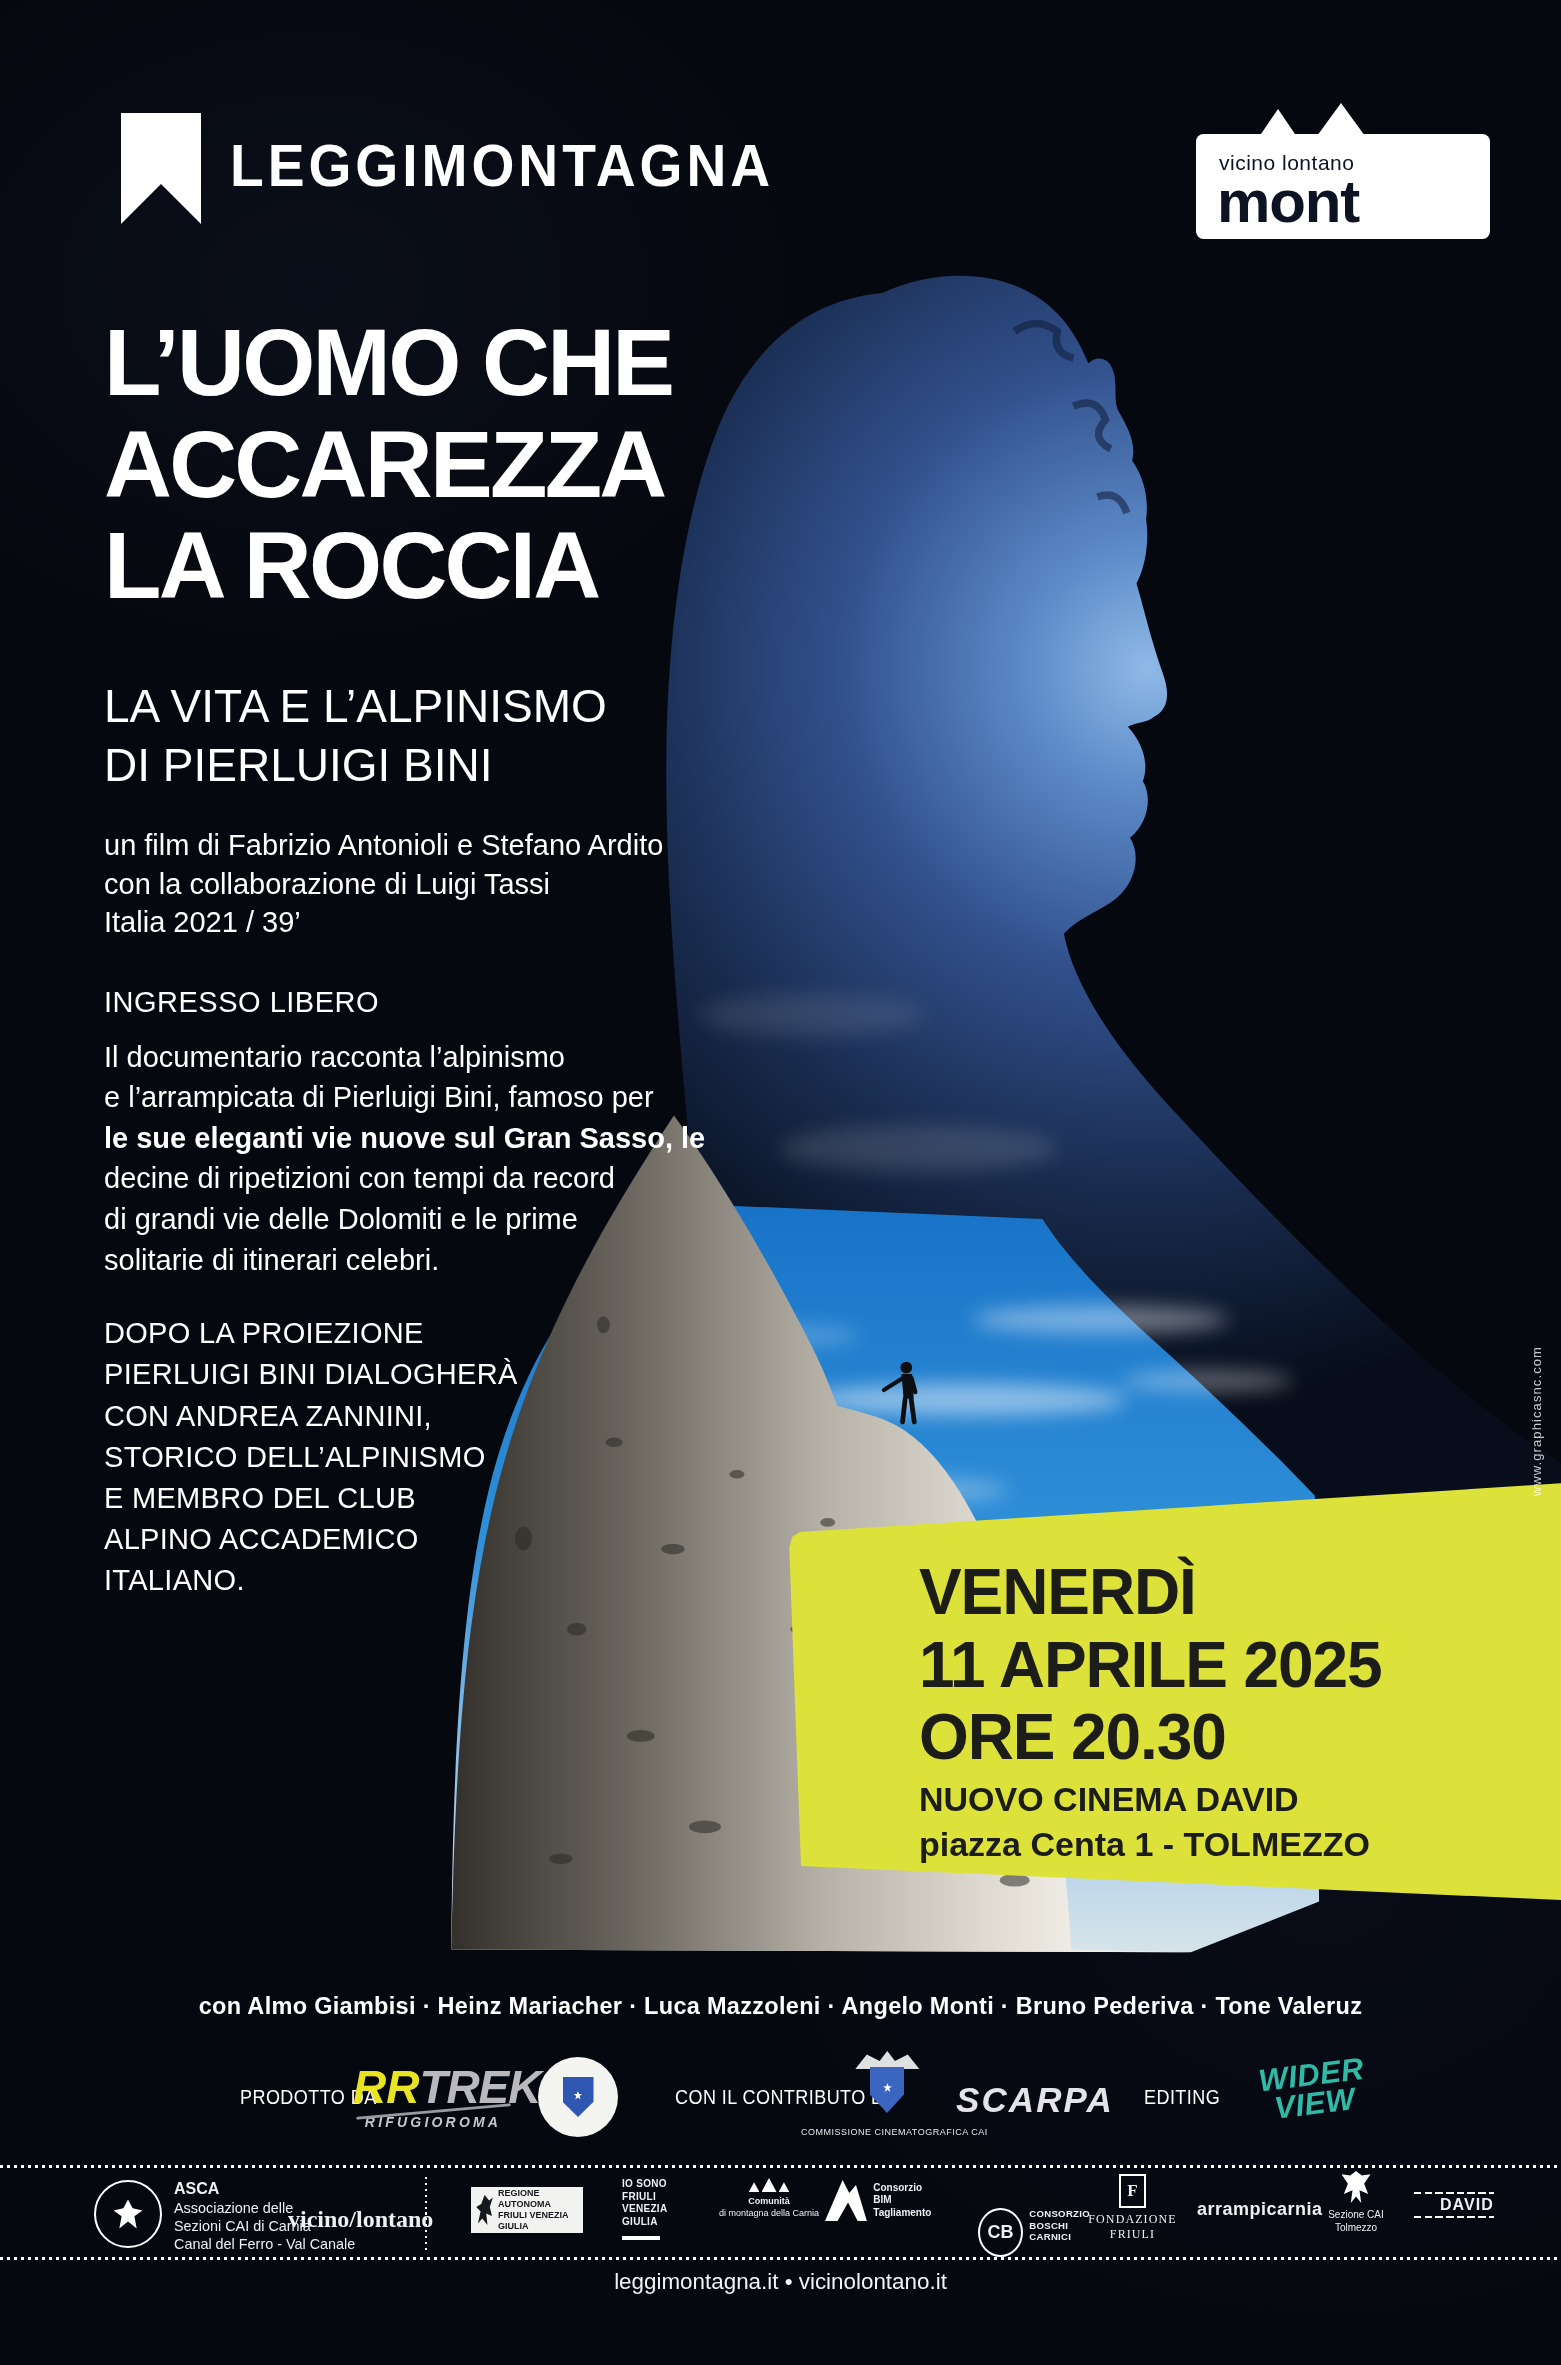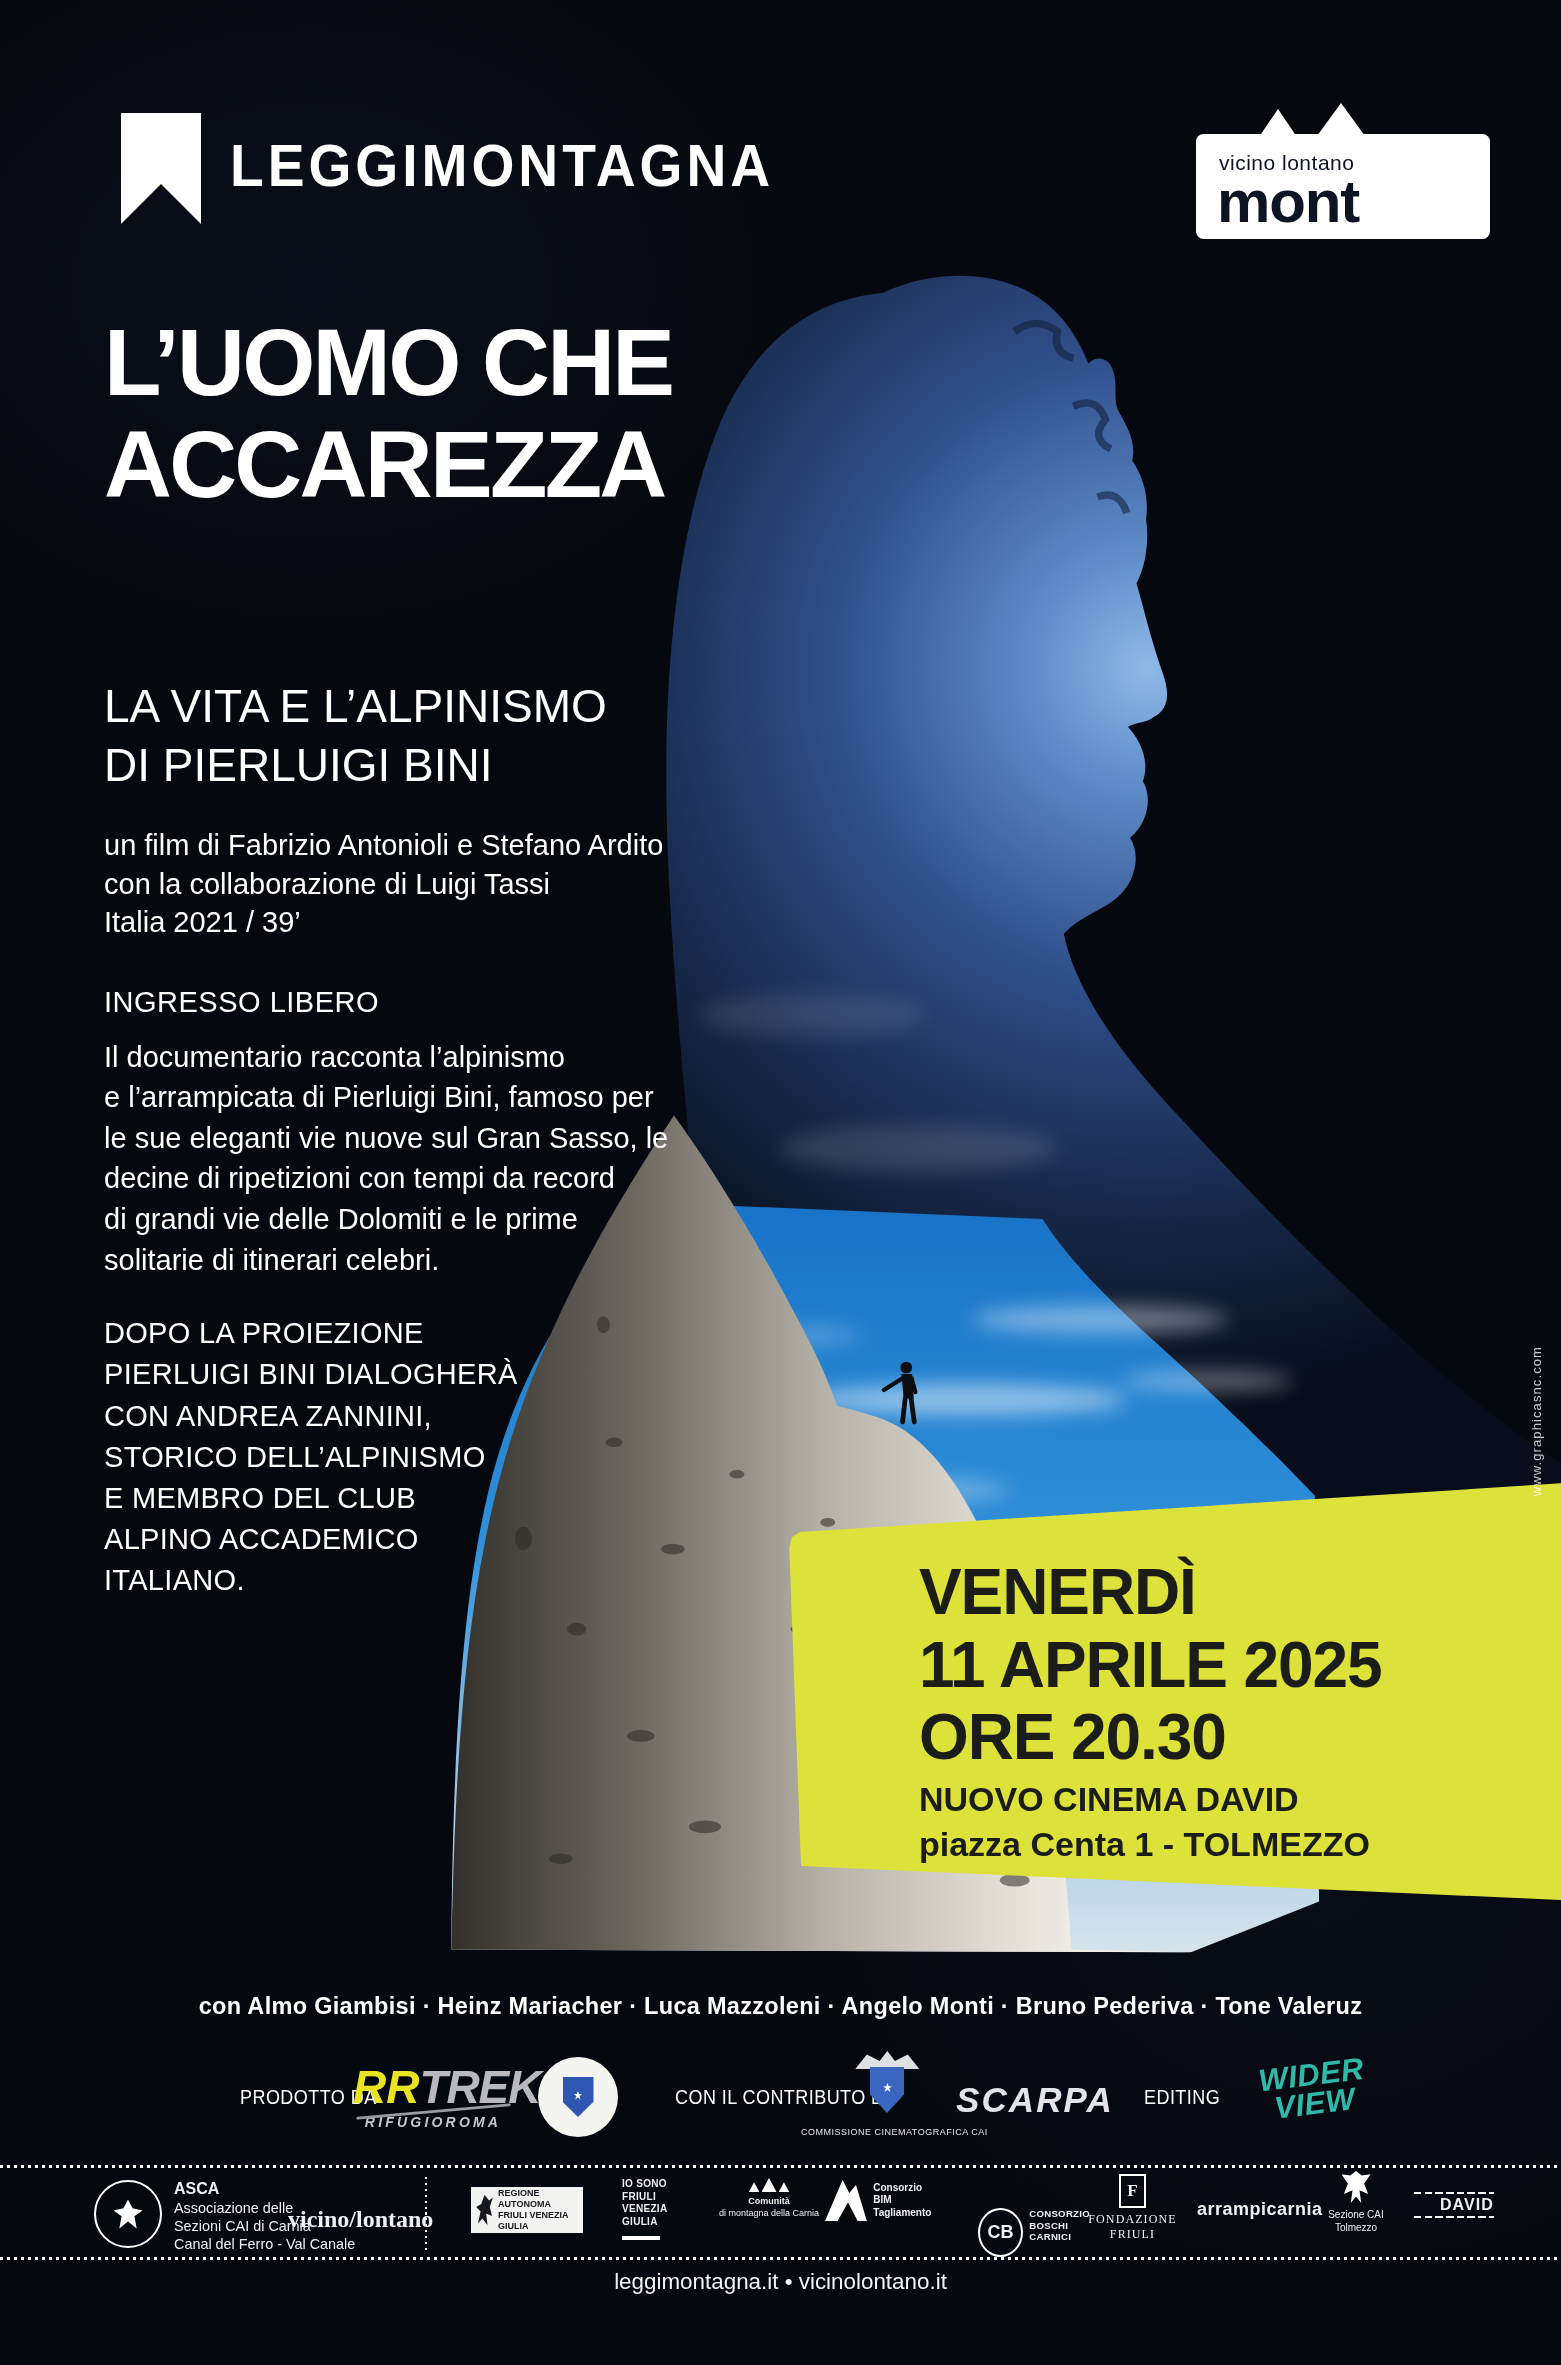--- a/index.html
+++ b/index.html
@@ -27,21 +27,21 @@
   .mont-big{left:1217px;top:167px;font-size:60px;color:#0c1322;font-weight:700;letter-spacing:-1.1px;}
   
   .title-line{left:104px;font-size:94px;font-weight:700;letter-spacing:-2.7px;white-space:nowrap;line-height:1;}
   .t0{top:316px;} .t1{top:418px;} .t2{top:519px;}
   .sub-line{left:104px;font-size:46px;font-weight:500;letter-spacing:0;white-space:nowrap;line-height:1;}
   .s0{top:683px;} .s1{top:742px;}
   .credit-line{left:104px;font-size:29px;font-weight:400;white-space:nowrap;line-height:1;}
   .c0{top:831px;} .c1{top:870px;} .c2{top:908px;}
   .ingresso{left:104px;top:986px;font-size:29px;font-weight:500;letter-spacing:0.5px;}
   .syn-line{left:104px;font-size:29px;font-weight:400;white-space:nowrap;line-height:1;}
-  .y0{top:1043px;} .y1{top:1083px;} .y2{top:1124px;} .y3{top:1164px;} .y4{top:1205px;} .y5{top:1246px;}
+  .y0{top:1043px;} .y1{top:1083px;} .y2{top:1124px;font-weight:bold;} .y3{top:1164px;} .y4{top:1205px;} .y5{top:1246px;}
   .talk-line{left:104px;font-size:29px;font-weight:500;letter-spacing:0.3px;white-space:nowrap;line-height:1;}
   .k0{top:1319px;} .k1{top:1360px;} .k2{top:1402px;} .k3{top:1443px;} .k4{top:1484px;} .k5{top:1525px;} .k6{top:1566px;}
   
   .art{left:0;top:0;}
   
   .panel{left:785px;top:1479px;width:855px;height:427px;background:#dce23a;
     clip-path:polygon(15px 53px,776px 4.3px,855px 0,855px 427px,776px 421px,16px 387px,4.3px 69px,7px 58px);}
   .panel .big{position:absolute;left:134px;color:#1c1d19;font-weight:700;font-size:64px;letter-spacing:-1.1px;line-height:1;white-space:nowrap;}
   .pb0{top:81px;} .pb1{top:154px;} .pb2{top:226px;}
   .panel .small{position:absolute;left:134px;color:#1c1d19;font-weight:700;font-size:34px;line-height:1;white-space:nowrap;}
@@ -256,20 +256,21 @@
   <div class="abs brand">LEGGIMONTAGNA</div>
 
   <div class="abs mont-peak peak1"></div>
   <div class="abs mont-peak peak2"></div>
   <div class="abs mont-box"></div>
   <div class="abs mont-small">vicino lontano</div>
   <div class="abs mont-big">mont</div>
 
   <div class="abs title-line t0">L’UOMO CHE</div>
   <div class="abs title-line t1">ACCAREZZA</div>
+  <div class="abs title-line t2">LA ROCCIA</div>
 
   <div class="abs sub-line s1">DI PIERLUIGI BINI</div>
   <div class="abs sub-line s0">LA VITA E L’ALPINISMO</div>
 
   <div class="abs credit-line c0">un film di Fabrizio Antonioli e Stefano Ardito</div>
   <div class="abs credit-line c1">con la collaborazione di Luigi Tassi</div>
   <div class="abs credit-line c2">Italia 2021 / 39’</div>
 
   <div class="abs ingresso">INGRESSO LIBERO</div>
 

